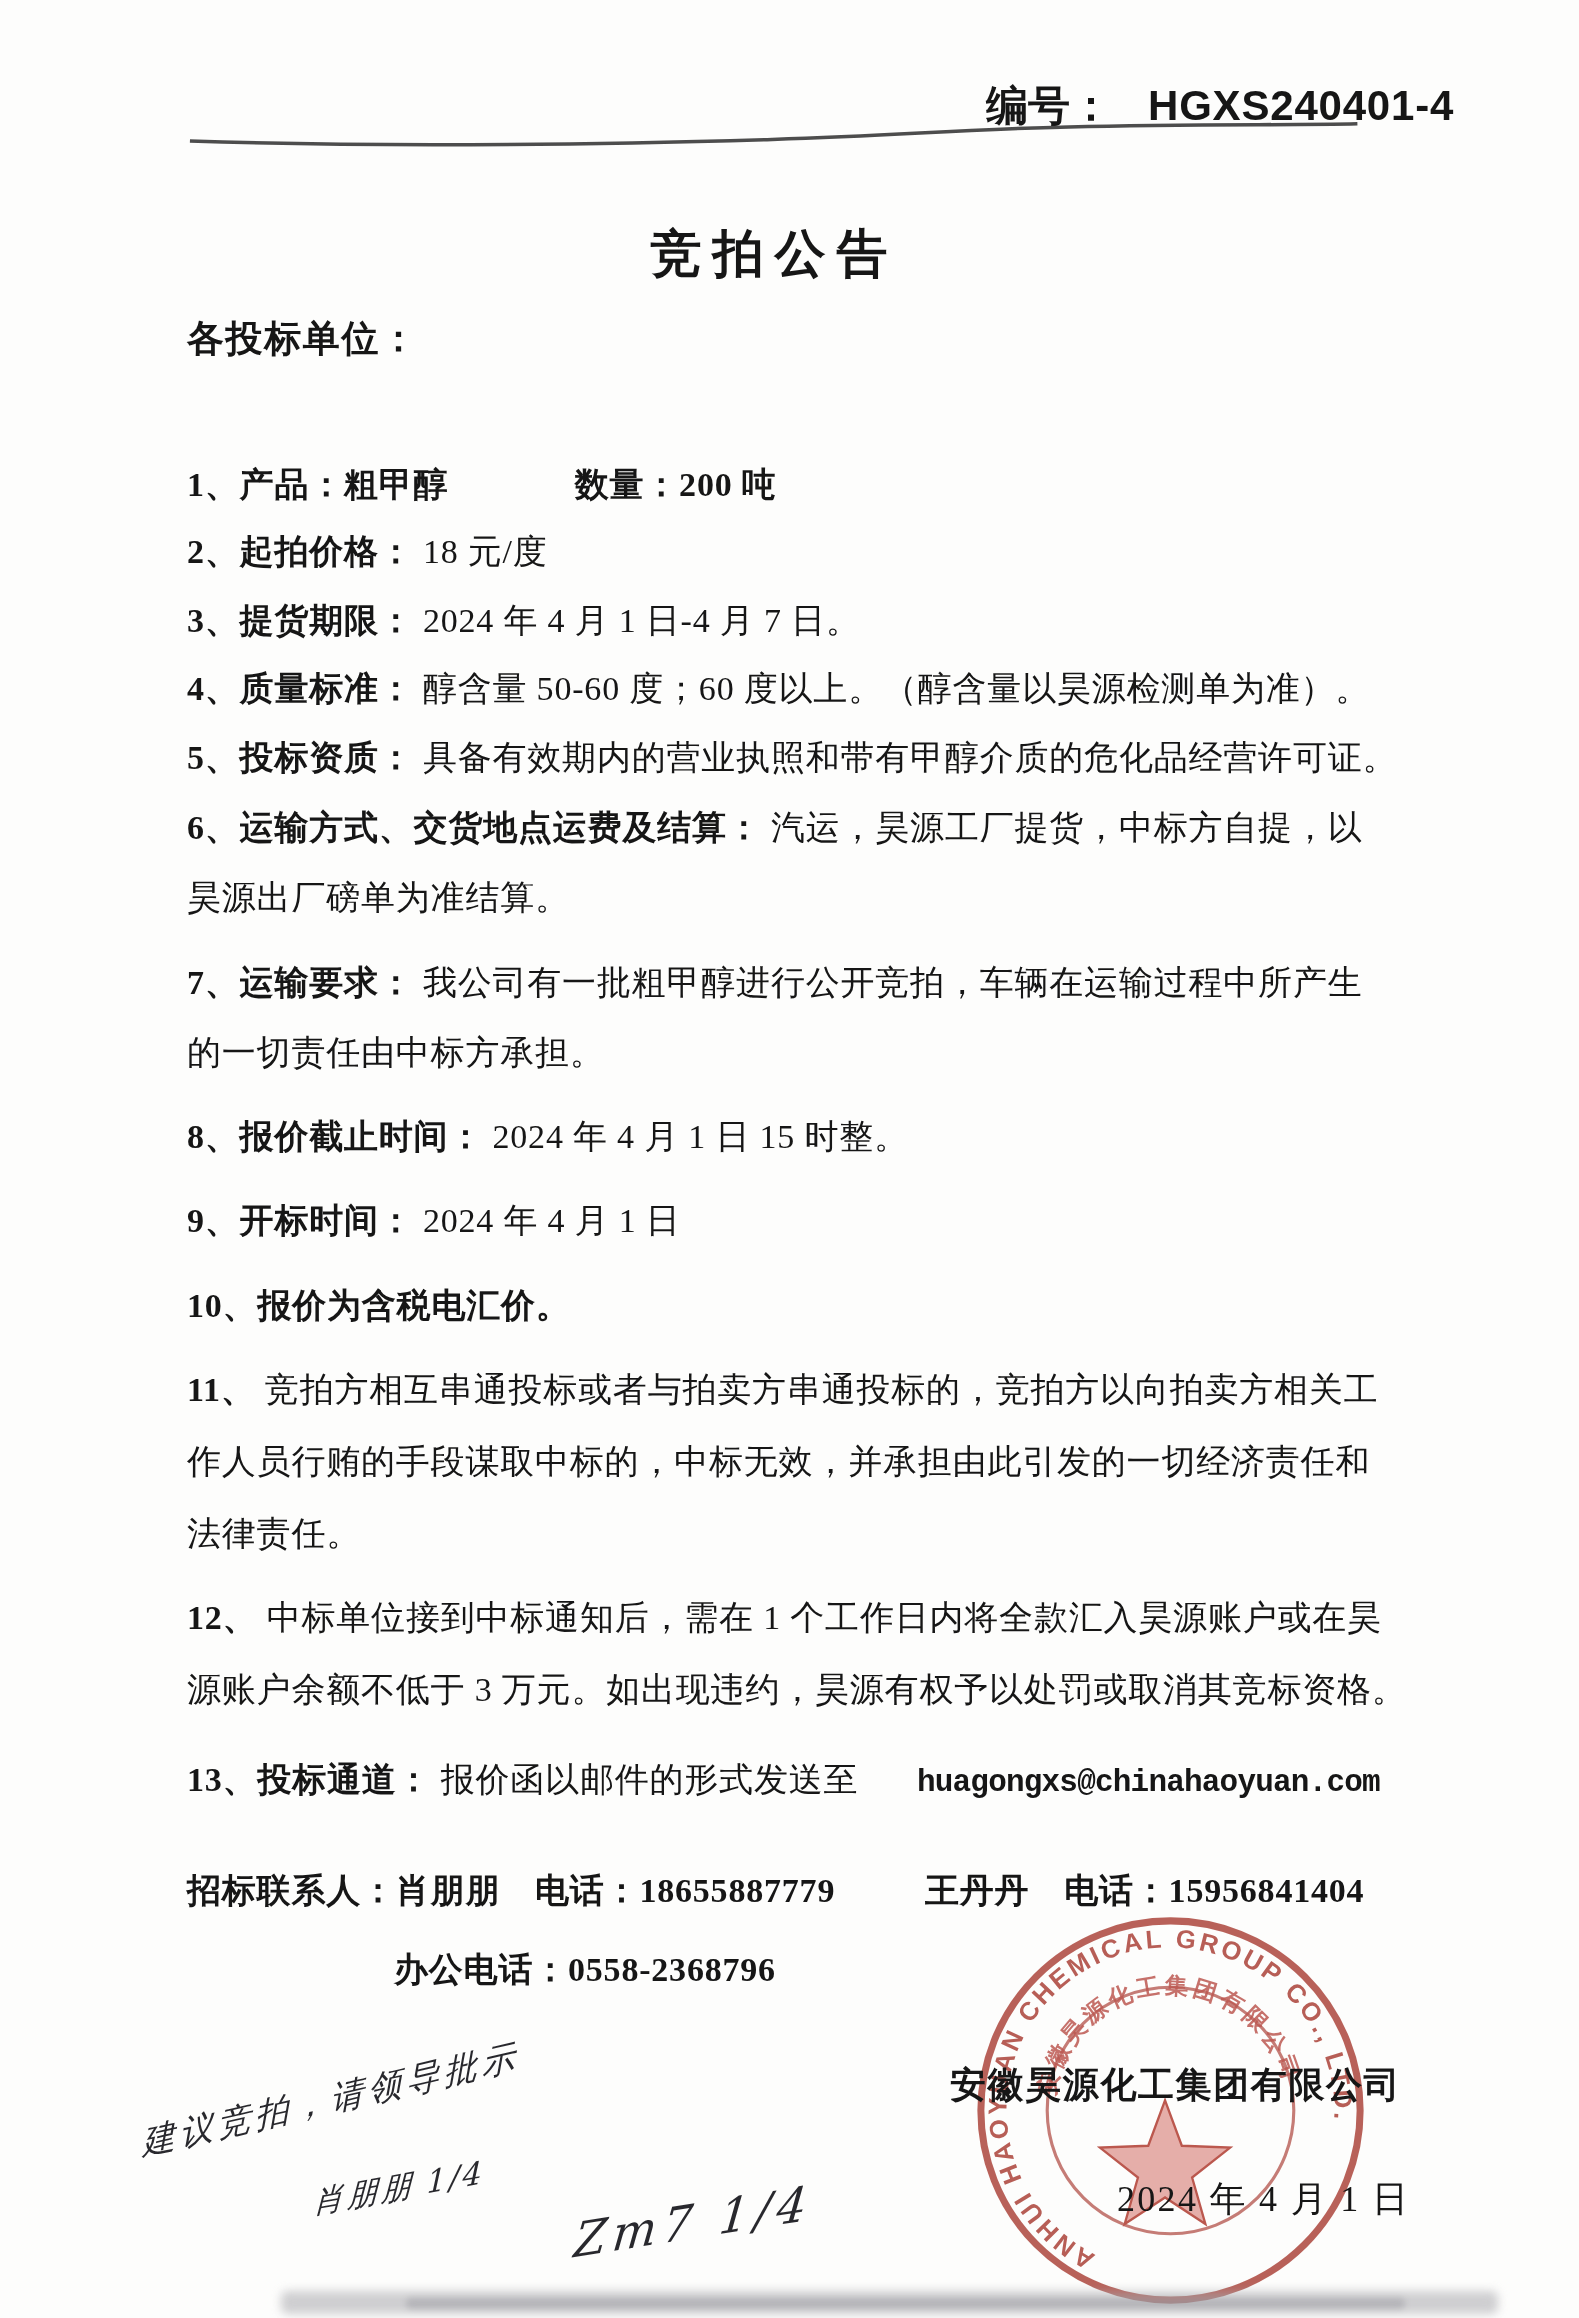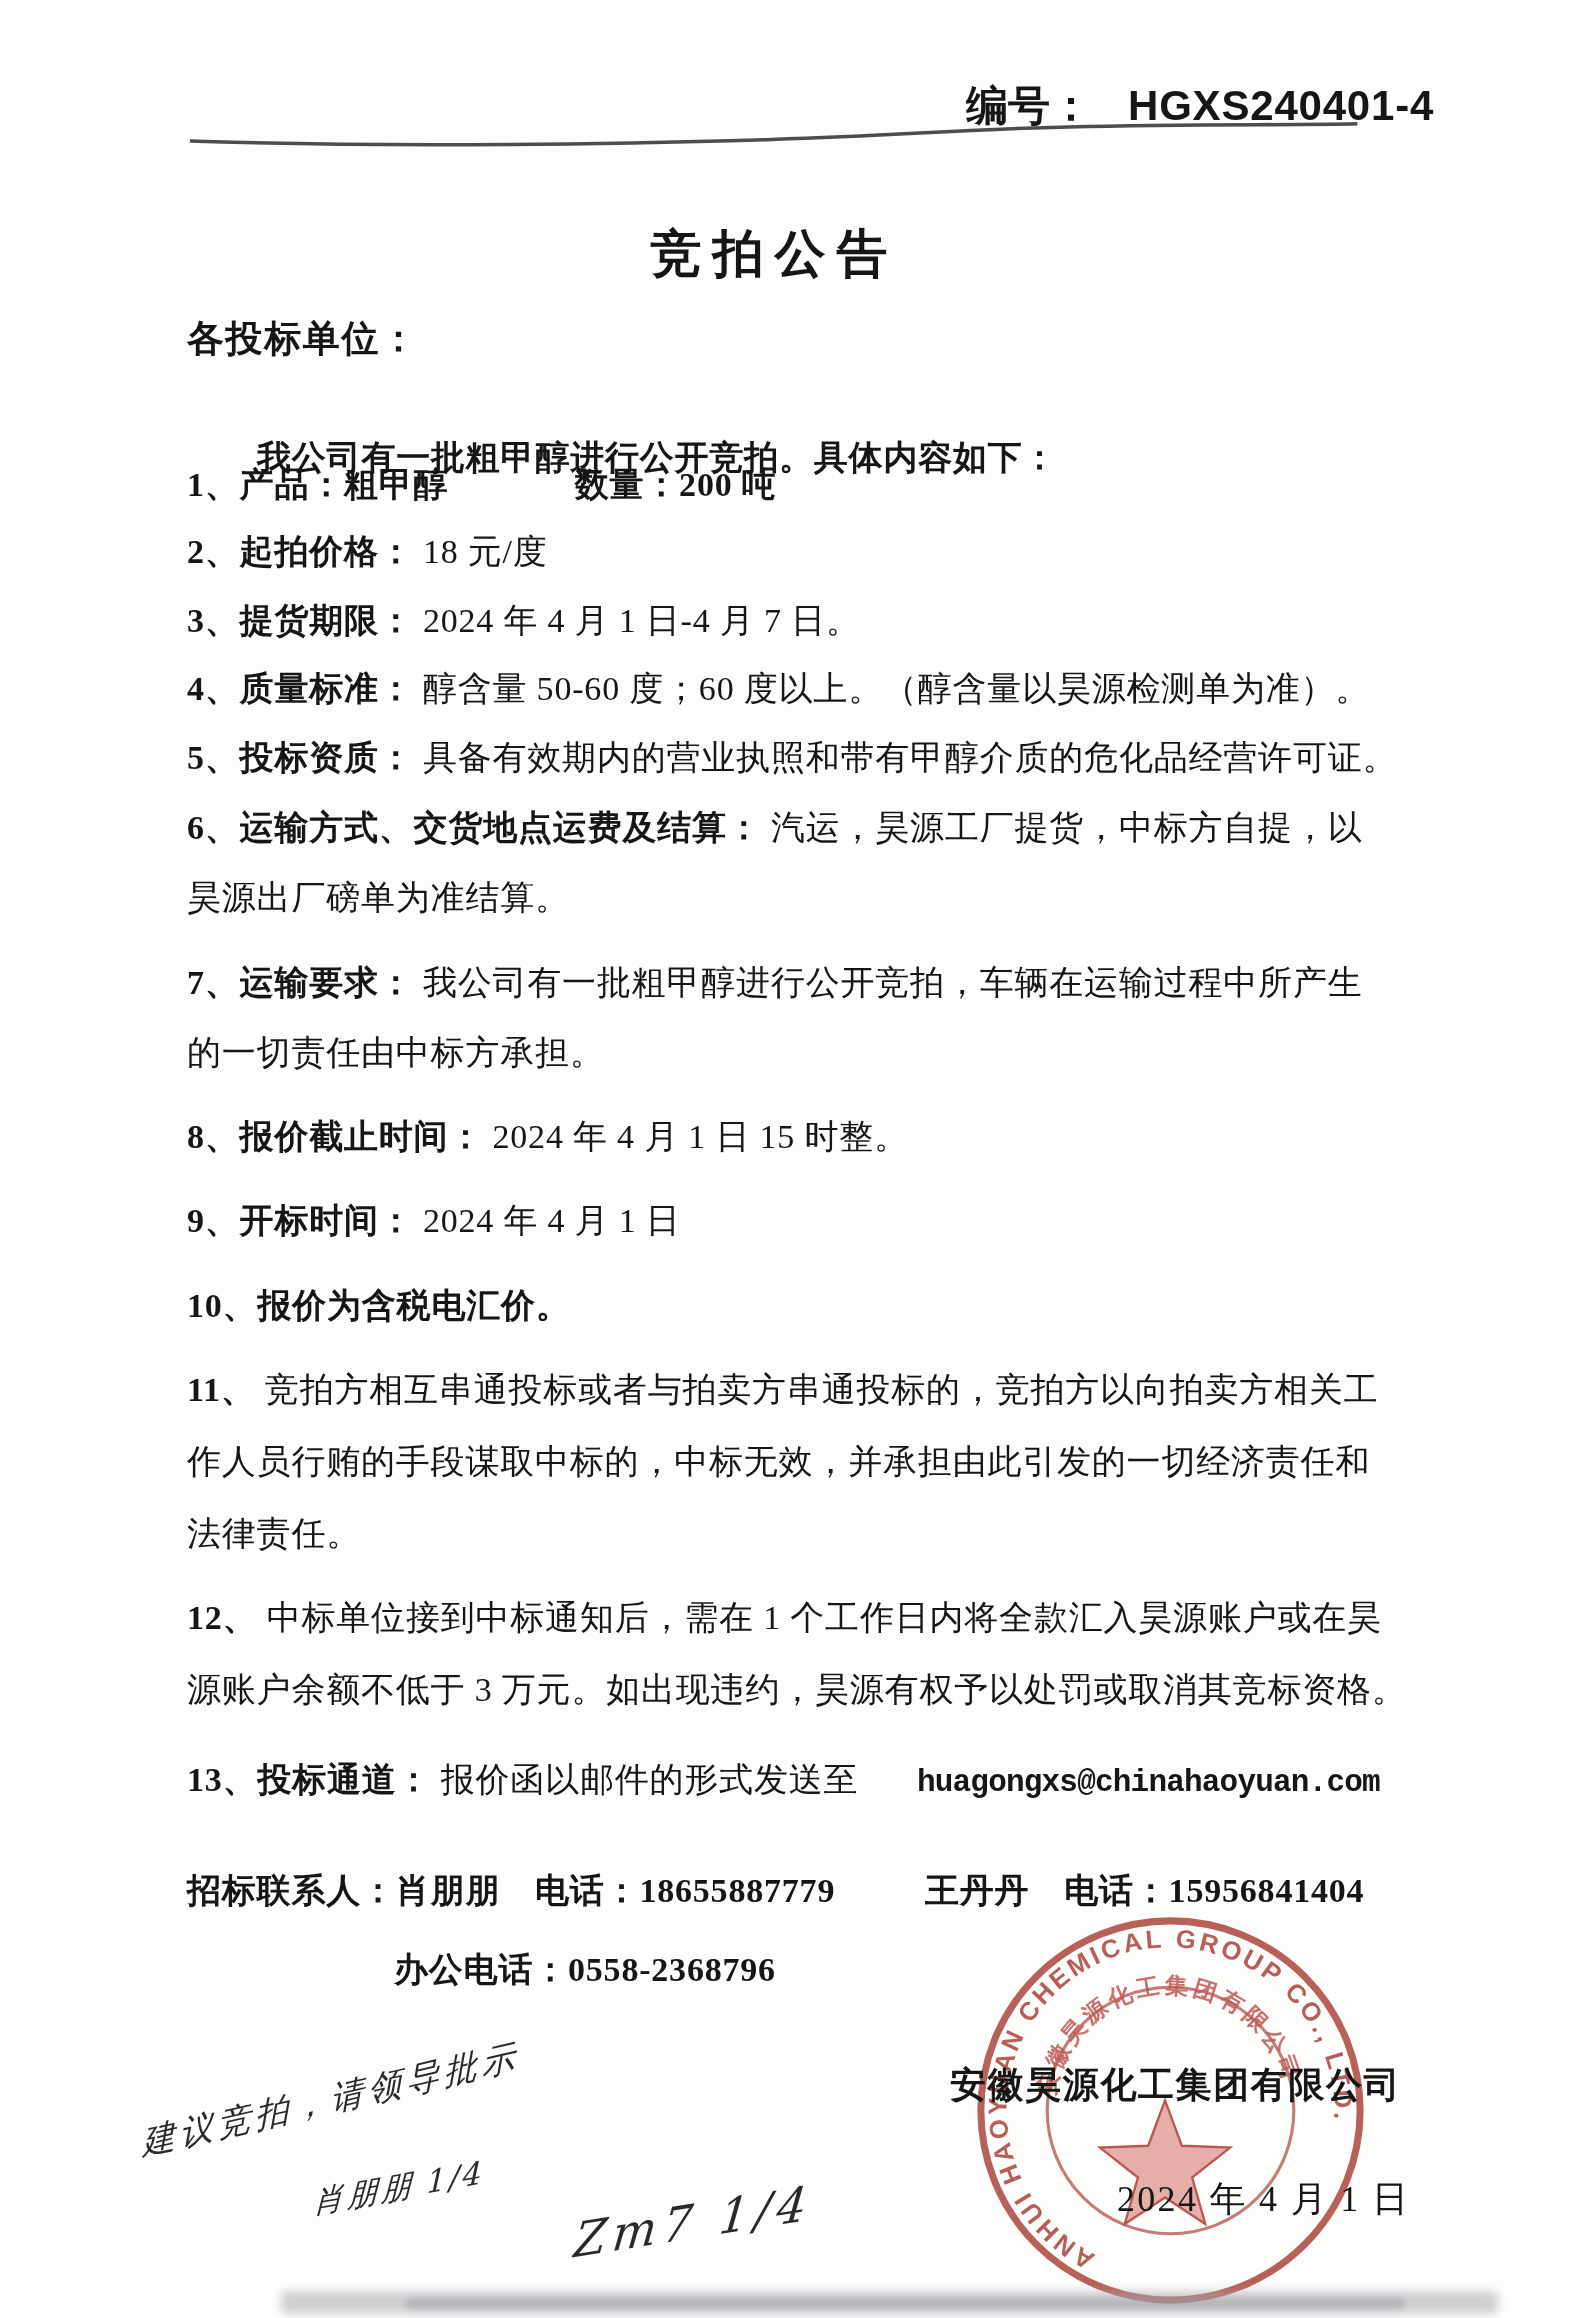--- a/index.html
+++ b/index.html
@@ -1,20 +1,20 @@
 <!DOCTYPE html>
 <html style="font-size:12.5px"><head>
 <meta charset="utf-8">
 <style>
   html,body{margin:0;padding:0;background:#e8e8e8;}
   .page{position:relative;width:1579px;height:2319px;background:#fdfdfc;overflow:hidden;
         font-family:"Liberation Serif","DejaVu Serif",serif;color:#161616;}
   .abs{position:absolute;}
   .docno{font-family:"Liberation Sans","DejaVu Sans",sans-serif;font-weight:bold;font-size:42px;
-         display:flex;align-items:baseline;}
+         display:flex;align-items:baseline;margin-left:20px;}
   .docno .val{margin-left:36px;letter-spacing:0.8px;}
   .title{font-size:51px;font-weight:bold;letter-spacing:11px;}
   .salut{font-size:37px;font-weight:bold;letter-spacing:1.6px;}
   .line{font-size:34px;letter-spacing:0.8px;white-space:nowrap;line-height:1.2;}
   .seg{white-space:pre-wrap;}
   .seg.b{font-weight:bold;}
   .seg.m{font-family:"Liberation Mono","DejaVu Sans Mono",monospace;font-weight:bold;font-size:31px;letter-spacing:-0.8px;margin-left:40px;}
   .gap1{margin-left:117px;}
   .company{font-size:36px;font-weight:bold;letter-spacing:1.6px;}
   .datetxt{font-size:36px;letter-spacing:2.3px;}
@@ -38,21 +38,20 @@
   </div>
 
   <svg class="abs" style="left:179px;top:108px;" width="1194" height="55" viewBox="0 0 1530 70">
     <path d="M 14,42 C 250,50 520,47 760,40 C 930,35 980,28 1140,24 C 1300,20 1420,22 1510,20" fill="none" stroke="#2e2e2e" stroke-width="4.5" opacity="0.85"></path>
   </svg>
 
   <div class="abs title" style="left:50%;top:220px;transform:translateX(-56%);">竞拍公告</div>
 
   <div class="abs salut" style="left:187px;top:314px;">各投标单位：</div>
 
-  <div class="abs line" style="left:257px;top:438px;font-weight:bold;">我公司有一批粗甲醇进行公开竞拍。具体内容如下：</div>
 
   <div class="abs line" style="left:187px;top:465px;">
     <span class="seg b">1、产品：粗甲醇</span>
     <span class="seg b gap1">数量：200 吨</span>
   </div>
   <div class="abs line" style="left:187px;top:532px;">
     <span class="seg b">2、起拍价格：</span>
     <span class="seg">18 元/度</span>
   </div>
   <div class="abs line" style="left:187px;top:601px;">

